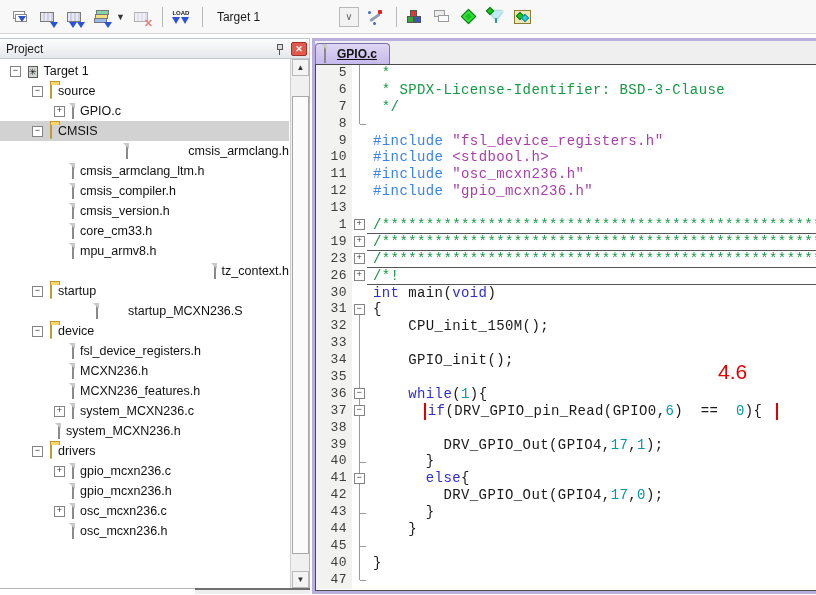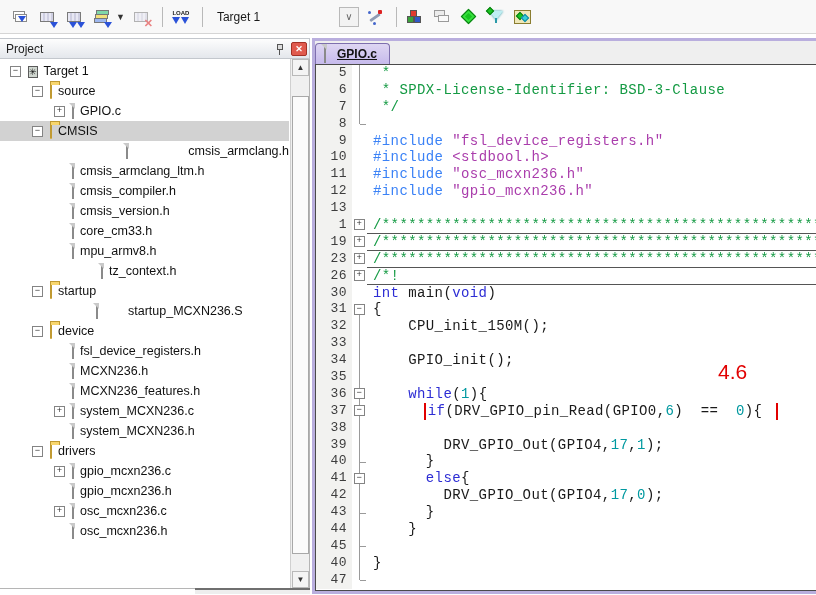--- a/index.html
+++ b/index.html
@@ -299,21 +299,21 @@
           <div class="trow" style="padding-left: 54px;">
             <span class="exp"></span>
             <span class="ticon"><span class="icon-file"></span></span>
             <span class="tlabel">core_cm33.h</span>
           </div>
           <div class="trow" style="padding-left: 54px;">
             <span class="exp"></span>
             <span class="ticon"><span class="icon-file"></span></span>
             <span class="tlabel">mpu_armv8.h</span>
           </div>
-          <div class="trow" style="padding-left: 83px;">
+          <div class="trow" style="padding-left: 83px; justify-content: flex-end;">
             <span class="exp"></span>
             <span class="ticon"><span class="icon-file"></span></span>
             <span class="tlabel">tz_context.h</span>
           </div>
           <div class="trow" style="padding-left: 32px;">
             <span class="exp">
               <span class="expbox">−</span>
             </span>
             <span class="ticon"><span class="icon-folder"></span></span>
             <span class="tlabel">startup</span>
@@ -345,21 +345,21 @@
             <span class="ticon"><span class="icon-file"></span></span>
             <span class="tlabel">MCXN236_features.h</span>
           </div>
           <div class="trow" style="padding-left: 54px;">
             <span class="exp">
               <span class="expbox">+</span>
             </span>
             <span class="ticon"><span class="icon-file"></span></span>
             <span class="tlabel">system_MCXN236.c</span>
           </div>
-          <div class="trow" style="padding-left: 54px; text-align: center;">
+          <div class="trow" style="padding-left: 40px; text-align: center;">
             <span class="exp"></span>
             <span class="ticon"><span class="icon-file"></span></span>
             <span class="tlabel">system_MCXN236.h</span>
           </div>
           <div class="trow" style="padding-left: 32px;">
             <span class="exp">
               <span class="expbox">−</span>
             </span>
             <span class="ticon"><span class="icon-folder"></span></span>
             <span class="tlabel">drivers</span>

